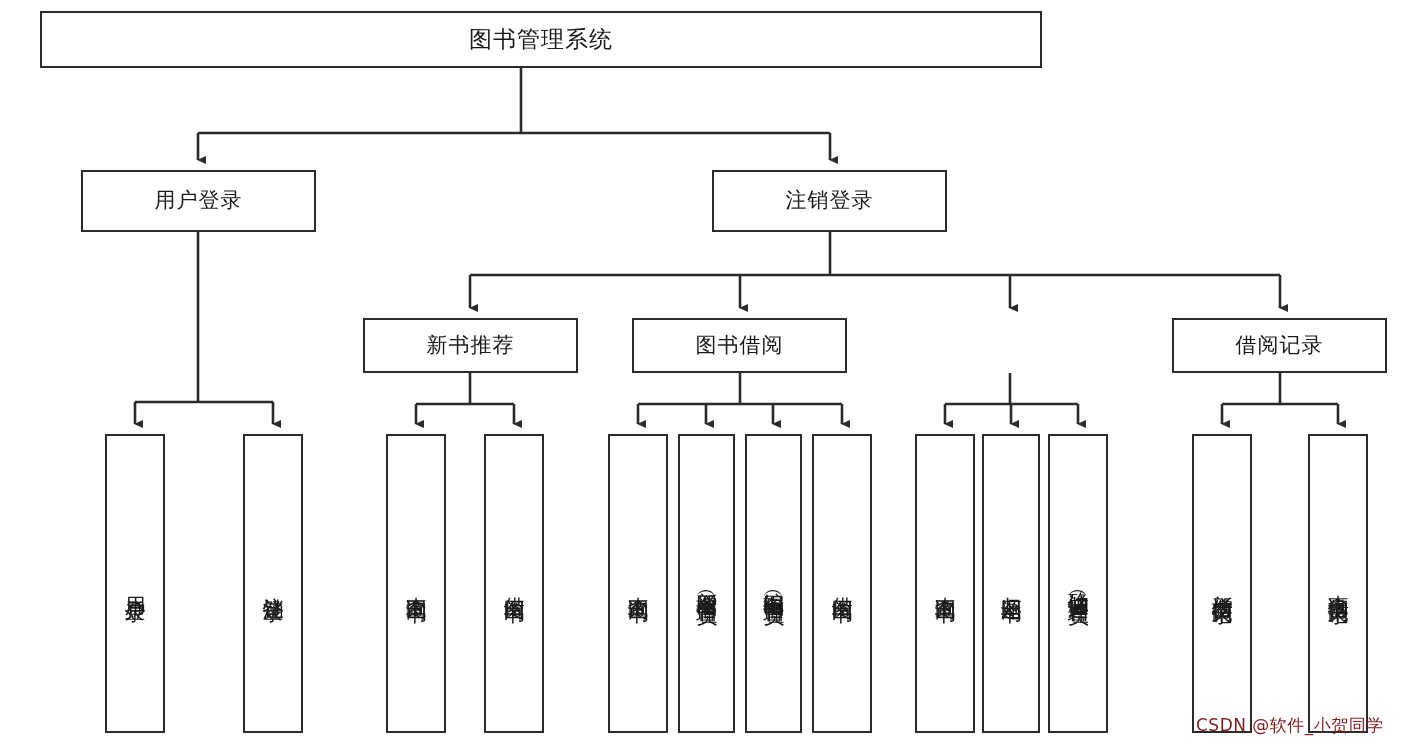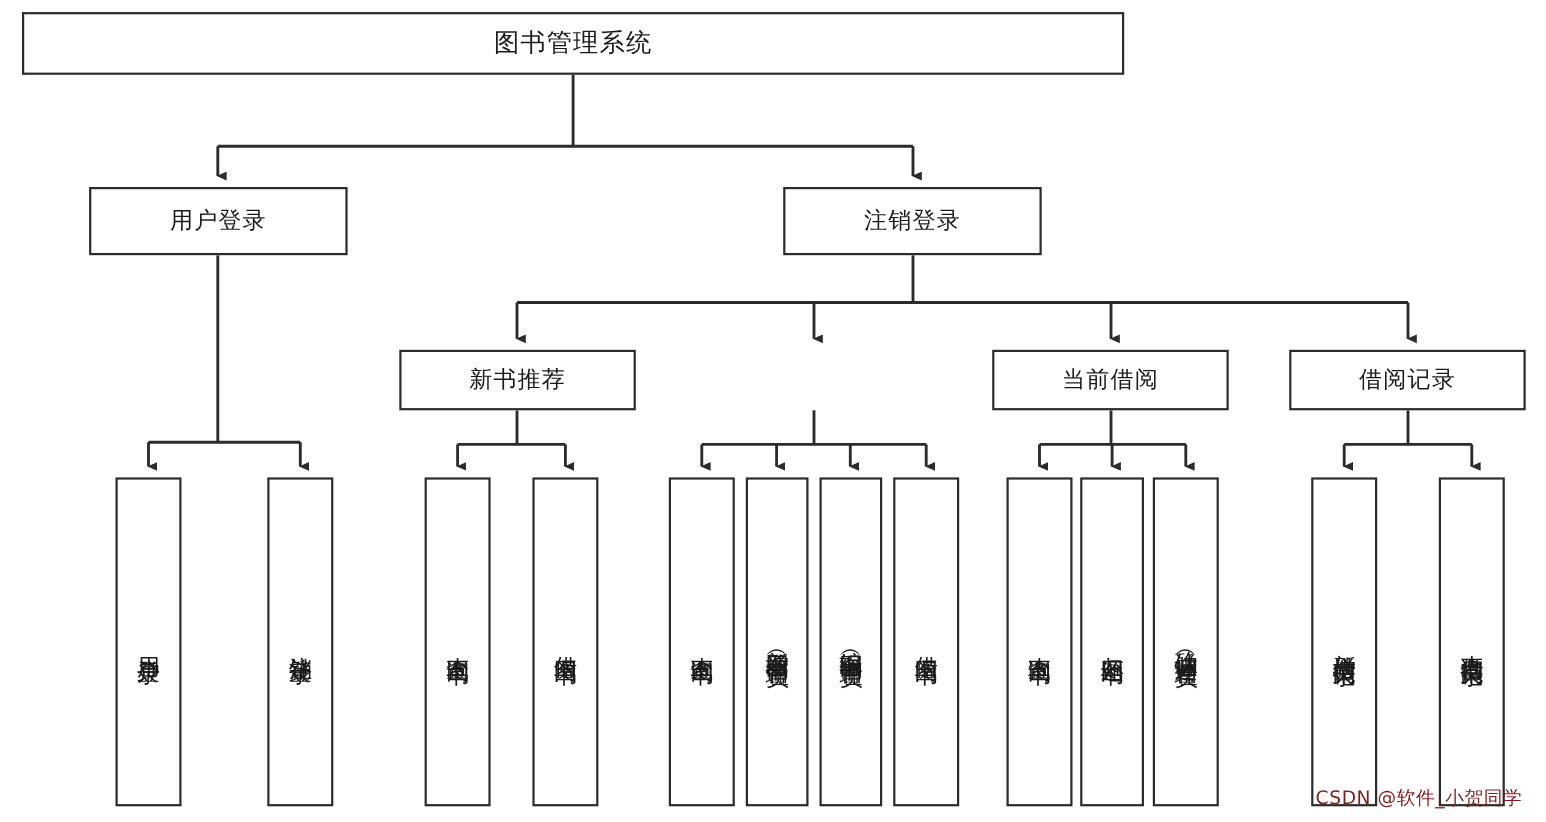--- a/index.html
+++ b/index.html
@@ -55,20 +55,21 @@
     padding: 4px 0;
   }
   .node-v .vtext {
     writing-mode: vertical-rl;
     text-orientation: upright;
     display: block;
     max-height: 100%;
   }
   #title-node {
     font-size: 23px;
+    margin-left: 20px;
   }
   .watermark {
     position: absolute;
     color: #7f1d1d;
     font-size: 17px;
     letter-spacing: 0.5px;
     white-space: nowrap;
     user-select: none;
   }
 </style>
@@ -140,22 +141,22 @@
   </svg>
 
   <div class="node node-h" id="title-node" style="left:20px; top:11px; width:1002px; height:57px;">图书管理系统</div>
 
   <div class="node node-h" style="left:81px; top:170px; width:235px; height:62px;">用户登录</div>
 
   <div class="node node-h" style="left:712px; top:170px; width:235px; height:62px;">注销登录</div>
 
   <div class="node node-h" style="left:363px; top:318px; width:215px; height:55px;">新书推荐</div>
 
-
-  <div class="node node-h" style="left:902px; top:318px; width:215px; height:55px;">当前借阅</div>
+  <div class="node node-h" style="left:632px; top:318px; width:215px; height:55px;">图书借阅</div>
+
 
   <div class="node node-h" style="left:1172px; top:318px; width:215px; height:55px;">借阅记录</div>
 
   <div class="node node-v" style="left:105px; top:434px; width:60px; height:299px;">
     <span class="vtext">用户登录</span>
   </div>
 
   <div class="node node-v" style="left:243px; top:434px; width:60px; height:299px;">
     <span class="vtext">注销登录</span>
   </div>

